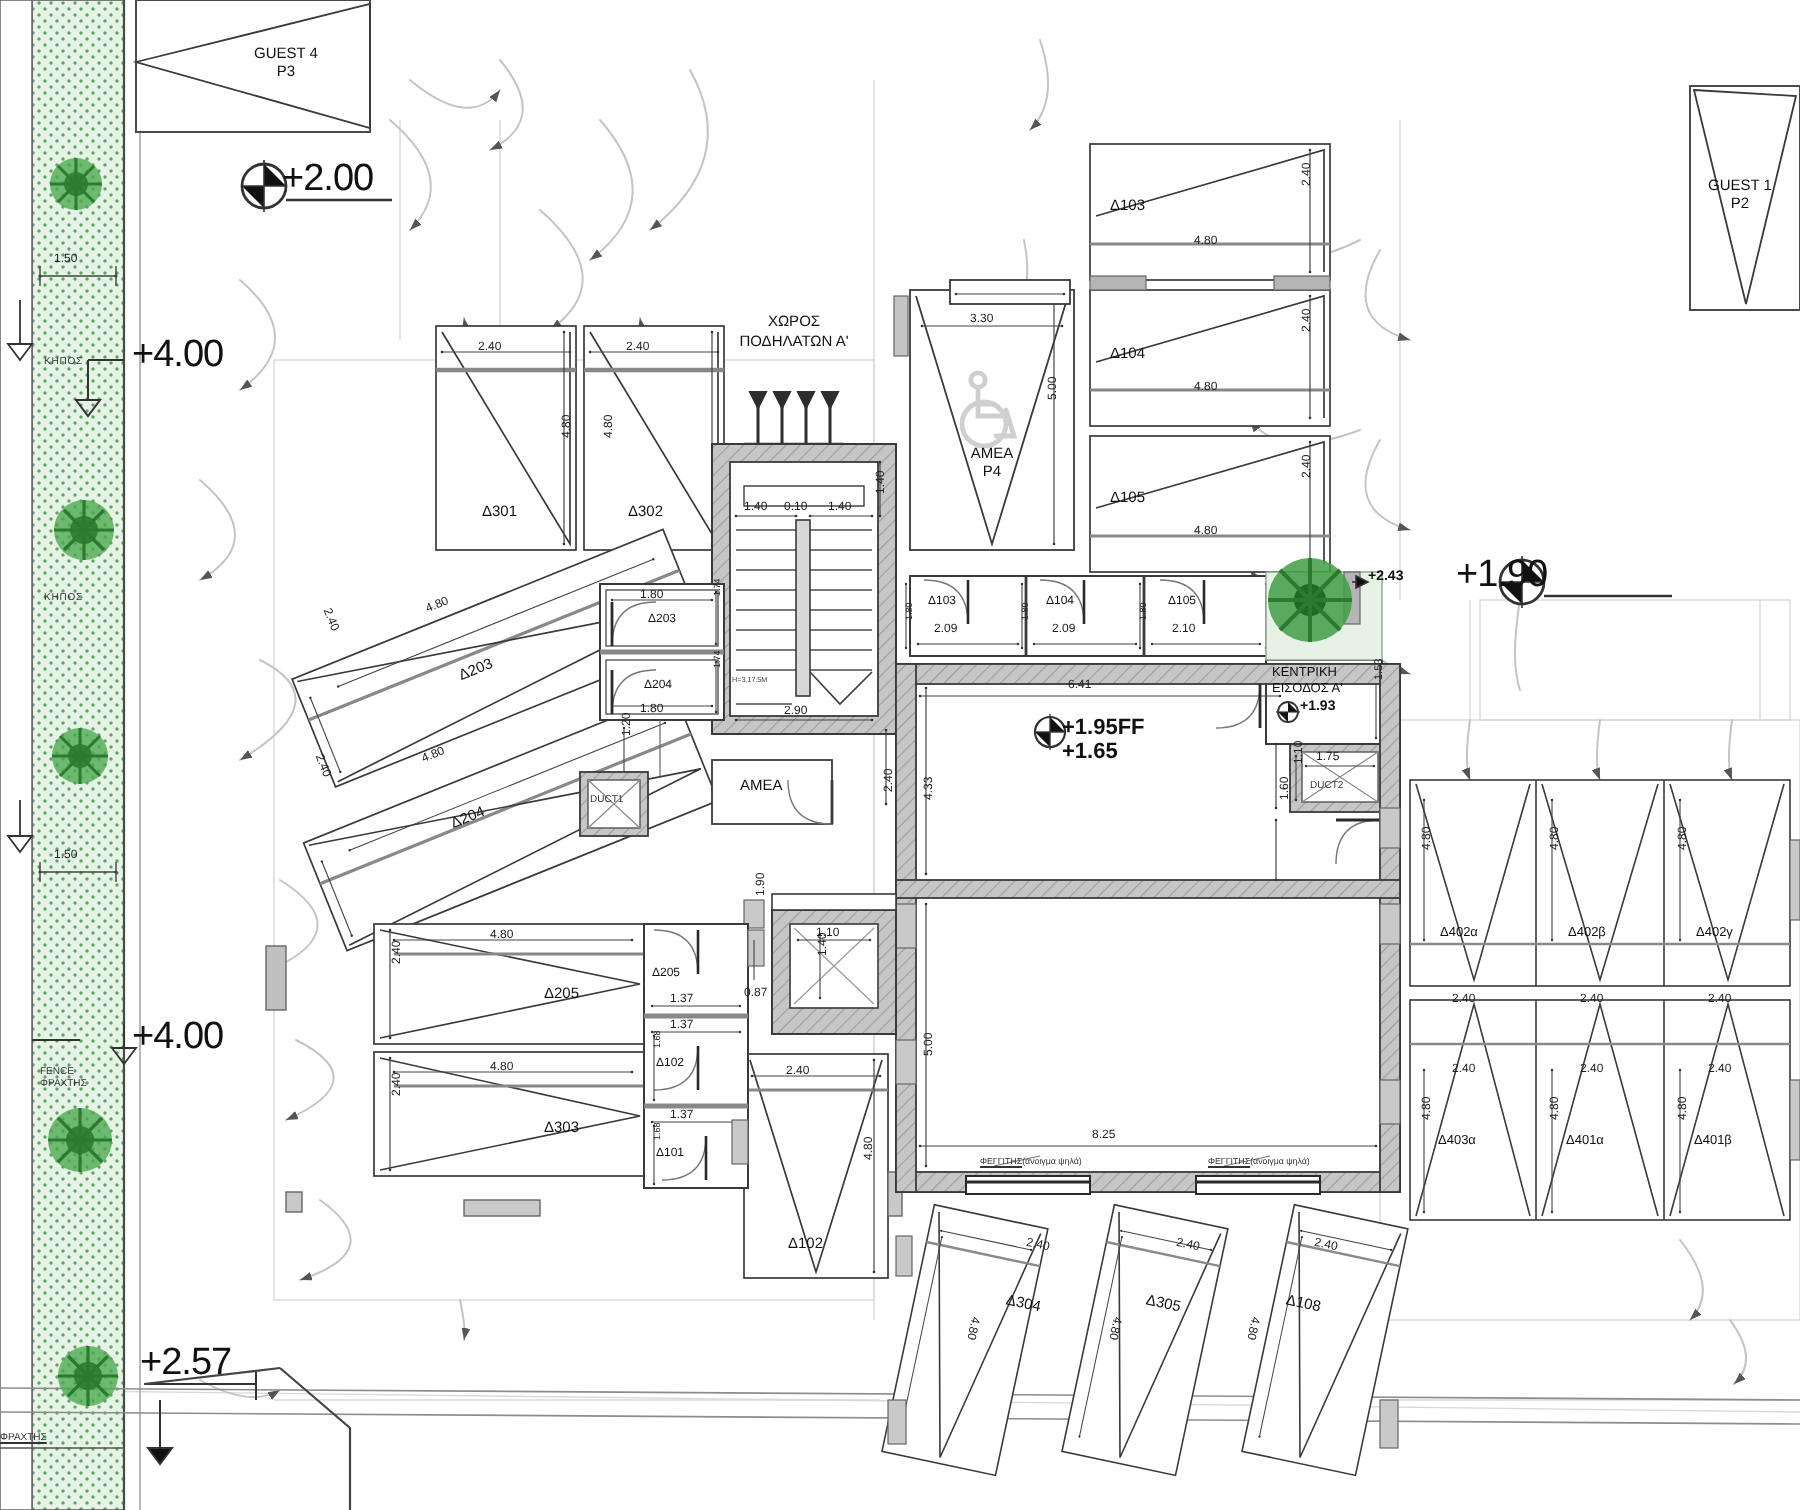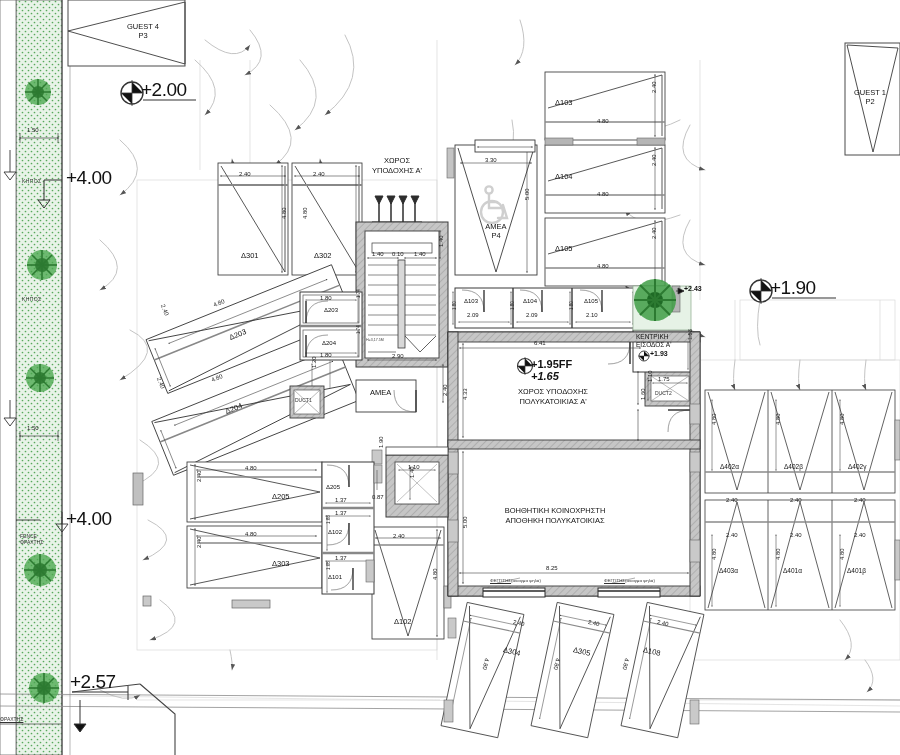--- a/index.html
+++ b/index.html
@@ -622,61 +622,53 @@
   </div>
   <div class="lbl room" style="left:842px;top:88px;width:56px;">
     <span>GUEST 1</span><br>
     <span>P2</span>
   </div>
 
   <div class="lbl elev" style="left:141px;top:79px;">+2.00</div>
   <div class="lbl elev" style="left:66px;top:167px;">+4.00</div>
   <div class="lbl elev" style="left:66px;top:508px;">+4.00</div>
   <div class="lbl elev" style="left:70px;top:671px;">+2.57</div>
-  <div class="lbl elev" style="left:770px;top:277px;">+1.90</div>
+  <div class="lbl elev" style="left:728px;top:277px;">+1.90</div>
   <div class="lbl elevsm" style="left:531px;top:358px;">+1.95FF</div>
-  <div class="lbl elevsm" style="left:531px;top:370px;font-style:italic;">+1.65</div>
+  <div class="lbl elevsm" style="left:531px;top:370px;">+1.65</div>
   <div class="lbl elevxs" style="left:650px;top:350px;">+1.93</div>
   <div class="lbl elevxs" style="left:684px;top:285px;">+2.43</div>
 
   <div class="lbl tiny" style="left:22px;top:296px;letter-spacing:0.4px;">ΚΗΠΟΣ</div>
   <div class="lbl tiny" style="left:22px;top:178px;letter-spacing:0.4px;">ΚΗΠΟΣ</div>
   <div class="lbl tiny" style="left:20px;top:533px;line-height:1.25;">
     <span>FENCE</span><br>
     <span>ΦΡΑΧΤΗΣ</span>
   </div>
   <div class="lbl tiny" style="left:0px;top:716px;text-decoration:underline;">ΦΡΑΧΤΗΣ</div>
   <div class="lbl dim" style="left:27px;top:127px;">1.50</div>
   <div class="lbl dim" style="left:27px;top:425px;">1.50</div>
 
   <div class="lbl greek" style="left:357px;top:156px;width:80px;">
     <span>ΧΩΡΟΣ</span><br>
-    <span>ΥΠΟΔΟΧΗΣ Α'</span>
+    <span>ΠΟΔΗΛΑΤΩΝ Α'</span>
   </div>
 
   <div class="lbl room" style="left:472px;top:222px;width:48px;">
     <span>ΑΜΕΑ</span><br>
     <span>P4</span>
   </div>
   <div class="lbl dim" style="left:485px;top:157px;">3.30</div>
   <div class="lbl dimv" style="left:524px;top:200px;transform:rotate(-90deg);">5.00</div>
 
   <div class="lbl room" style="left:370px;top:388px;">ΑΜΕΑ</div>
 
-  <div class="lbl greek" style="left:483px;top:387px;width:140px;">
-    <span>ΧΩΡΟΣ ΥΠΟΔΟΧΗΣ</span><br>
-    <span>ΠΟΛΥΚΑΤΟΙΚΙΑΣ Α'</span>
-  </div>
   <div class="lbl dim" style="left:534px;top:340px;">6.41</div>
   <div class="lbl dimv" style="left:462px;top:400px;transform:rotate(-90deg);">4.33</div>
 
-  <div class="lbl greek" style="left:470px;top:506px;width:170px;">
-    <span>ΒΟΗΘΗΤΙΚΗ ΚΟΙΝΟΧΡΗΣΤΗ</span><br>
-    <span>ΑΠΟΘΗΚΗ ΠΟΛΥΚΑΤΟΙΚΙΑΣ</span>
-  </div>
   <div class="lbl dim" style="left:546px;top:565px;">8.25</div>
   <div class="lbl dimv" style="left:462px;top:528px;transform:rotate(-90deg);">5.00</div>
 
   <div class="lbl" style="left:636px;top:333px;font-size:6.5px;line-height:1.25;">
     <span>ΚΕΝΤΡΙΚΗ</span><br>
     <span>ΕΙΣΟΔΟΣ Α'</span>
   </div>
   <div class="lbl dimv" style="left:687px;top:340px;transform:rotate(-90deg);font-size:5.5px;">1.53</div>
 
   <div class="lbl tiny" style="left:295px;top:397px;">DUCT1</div>

